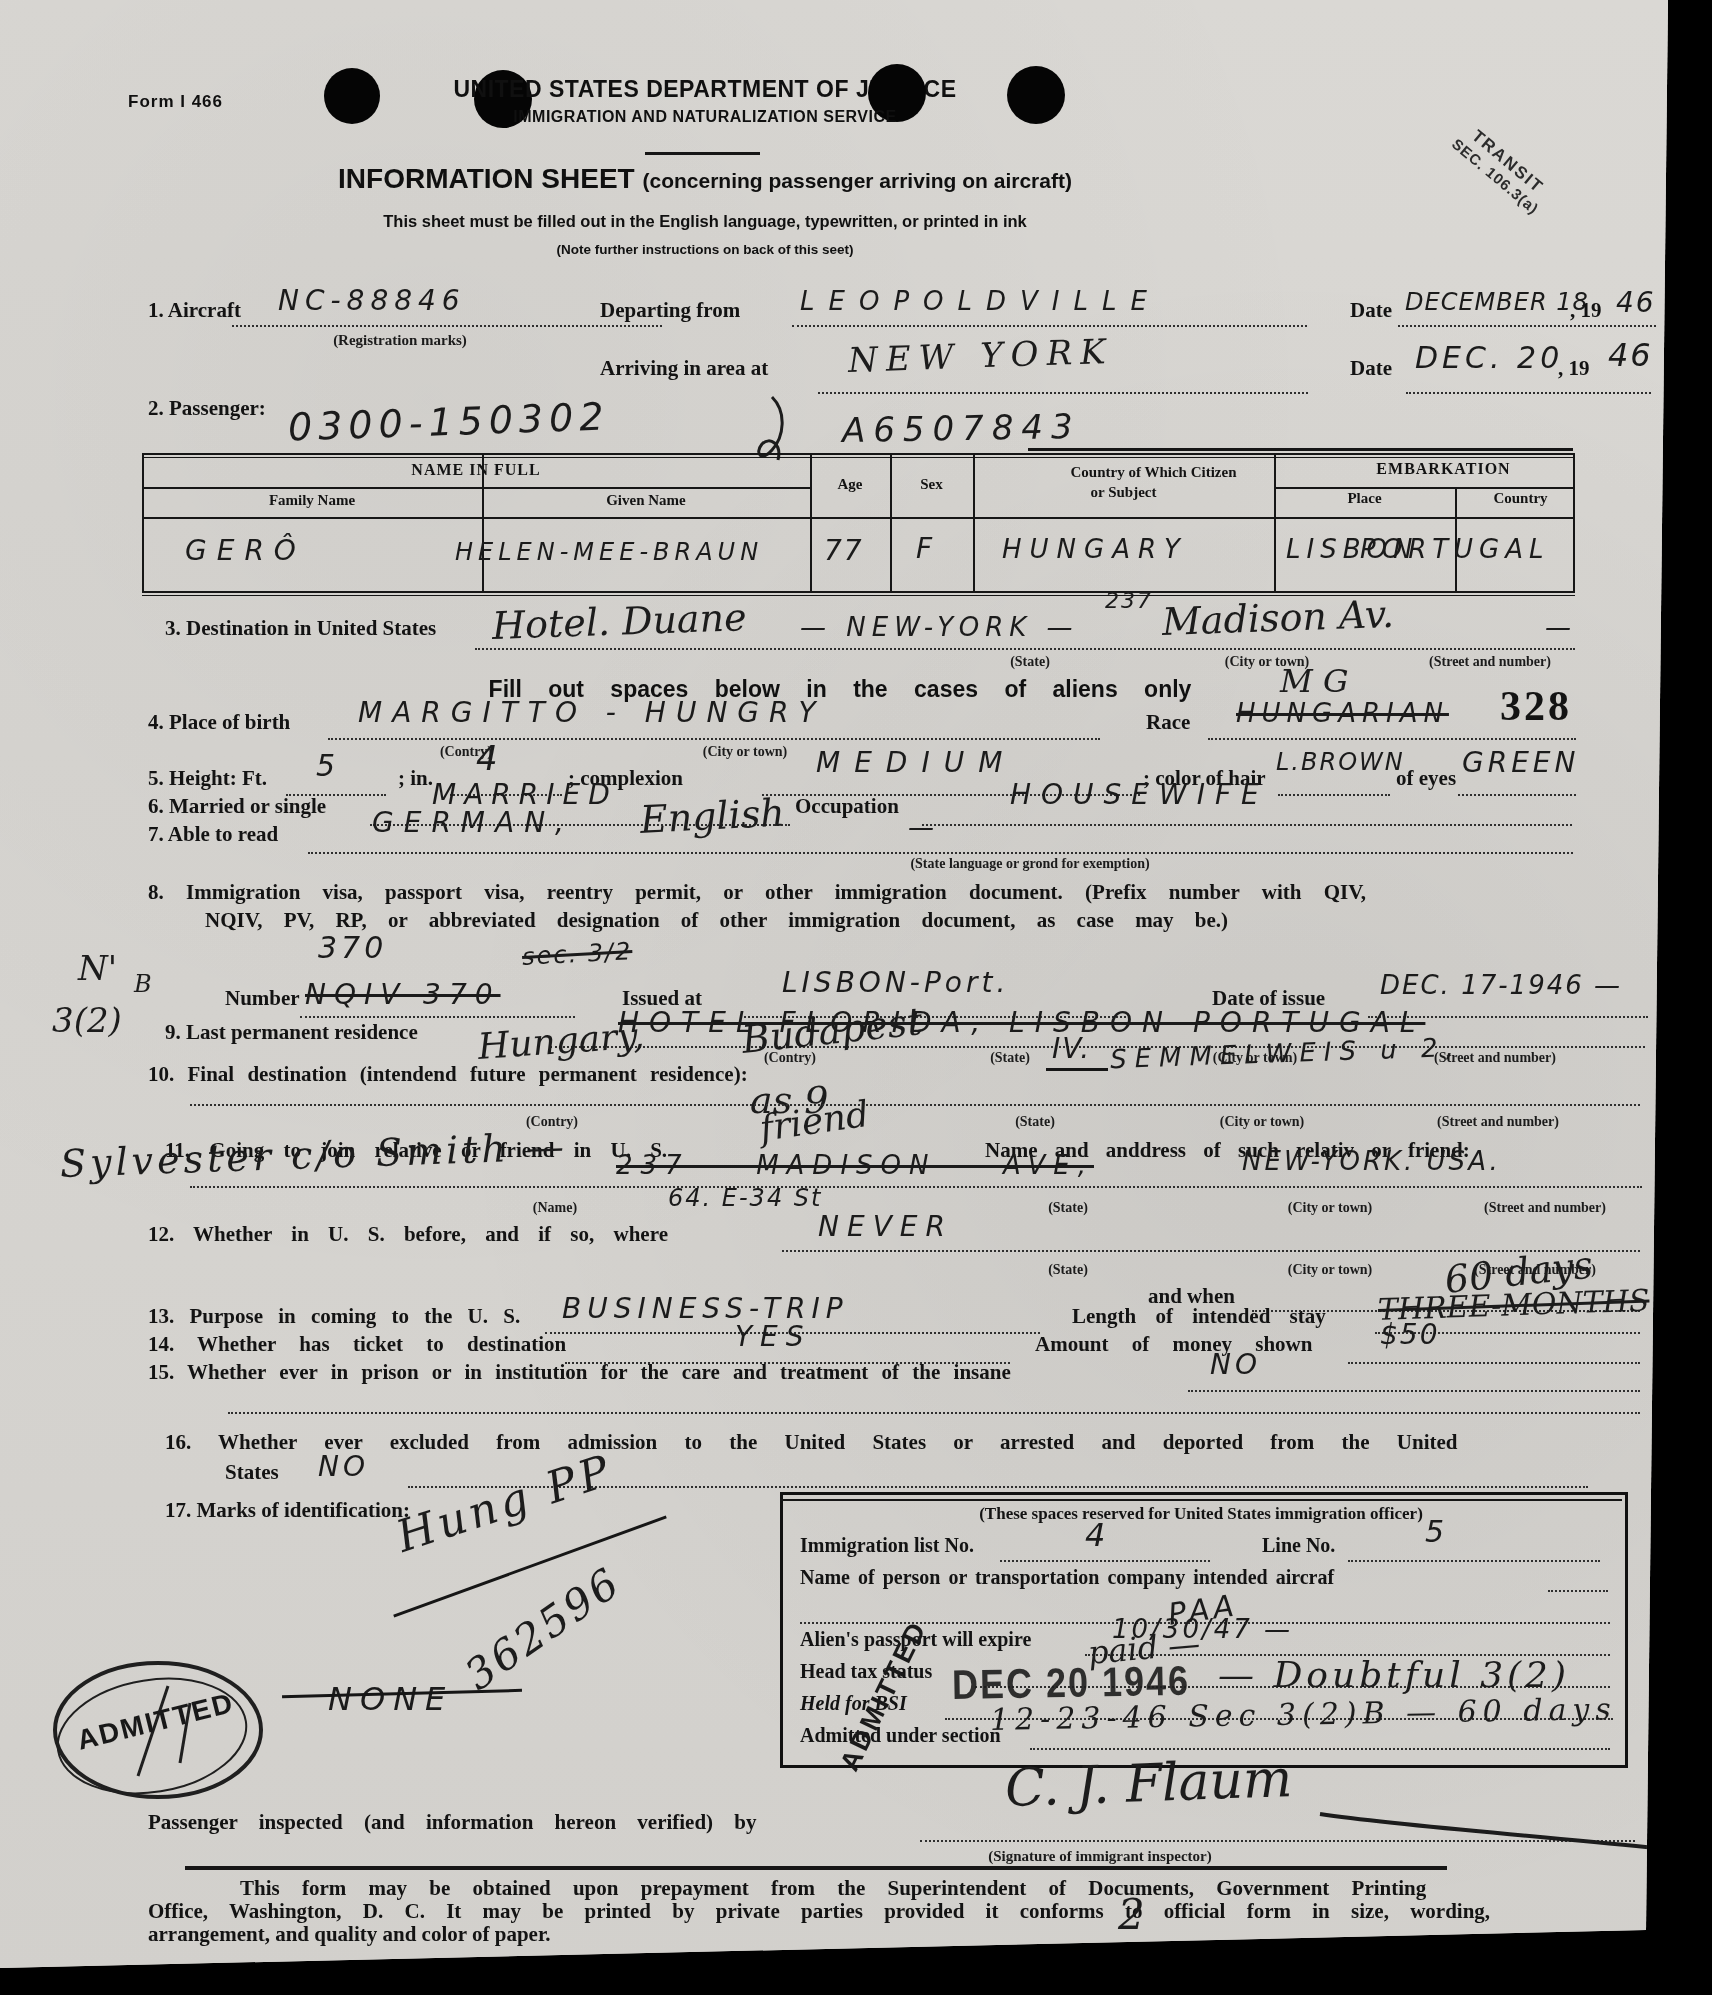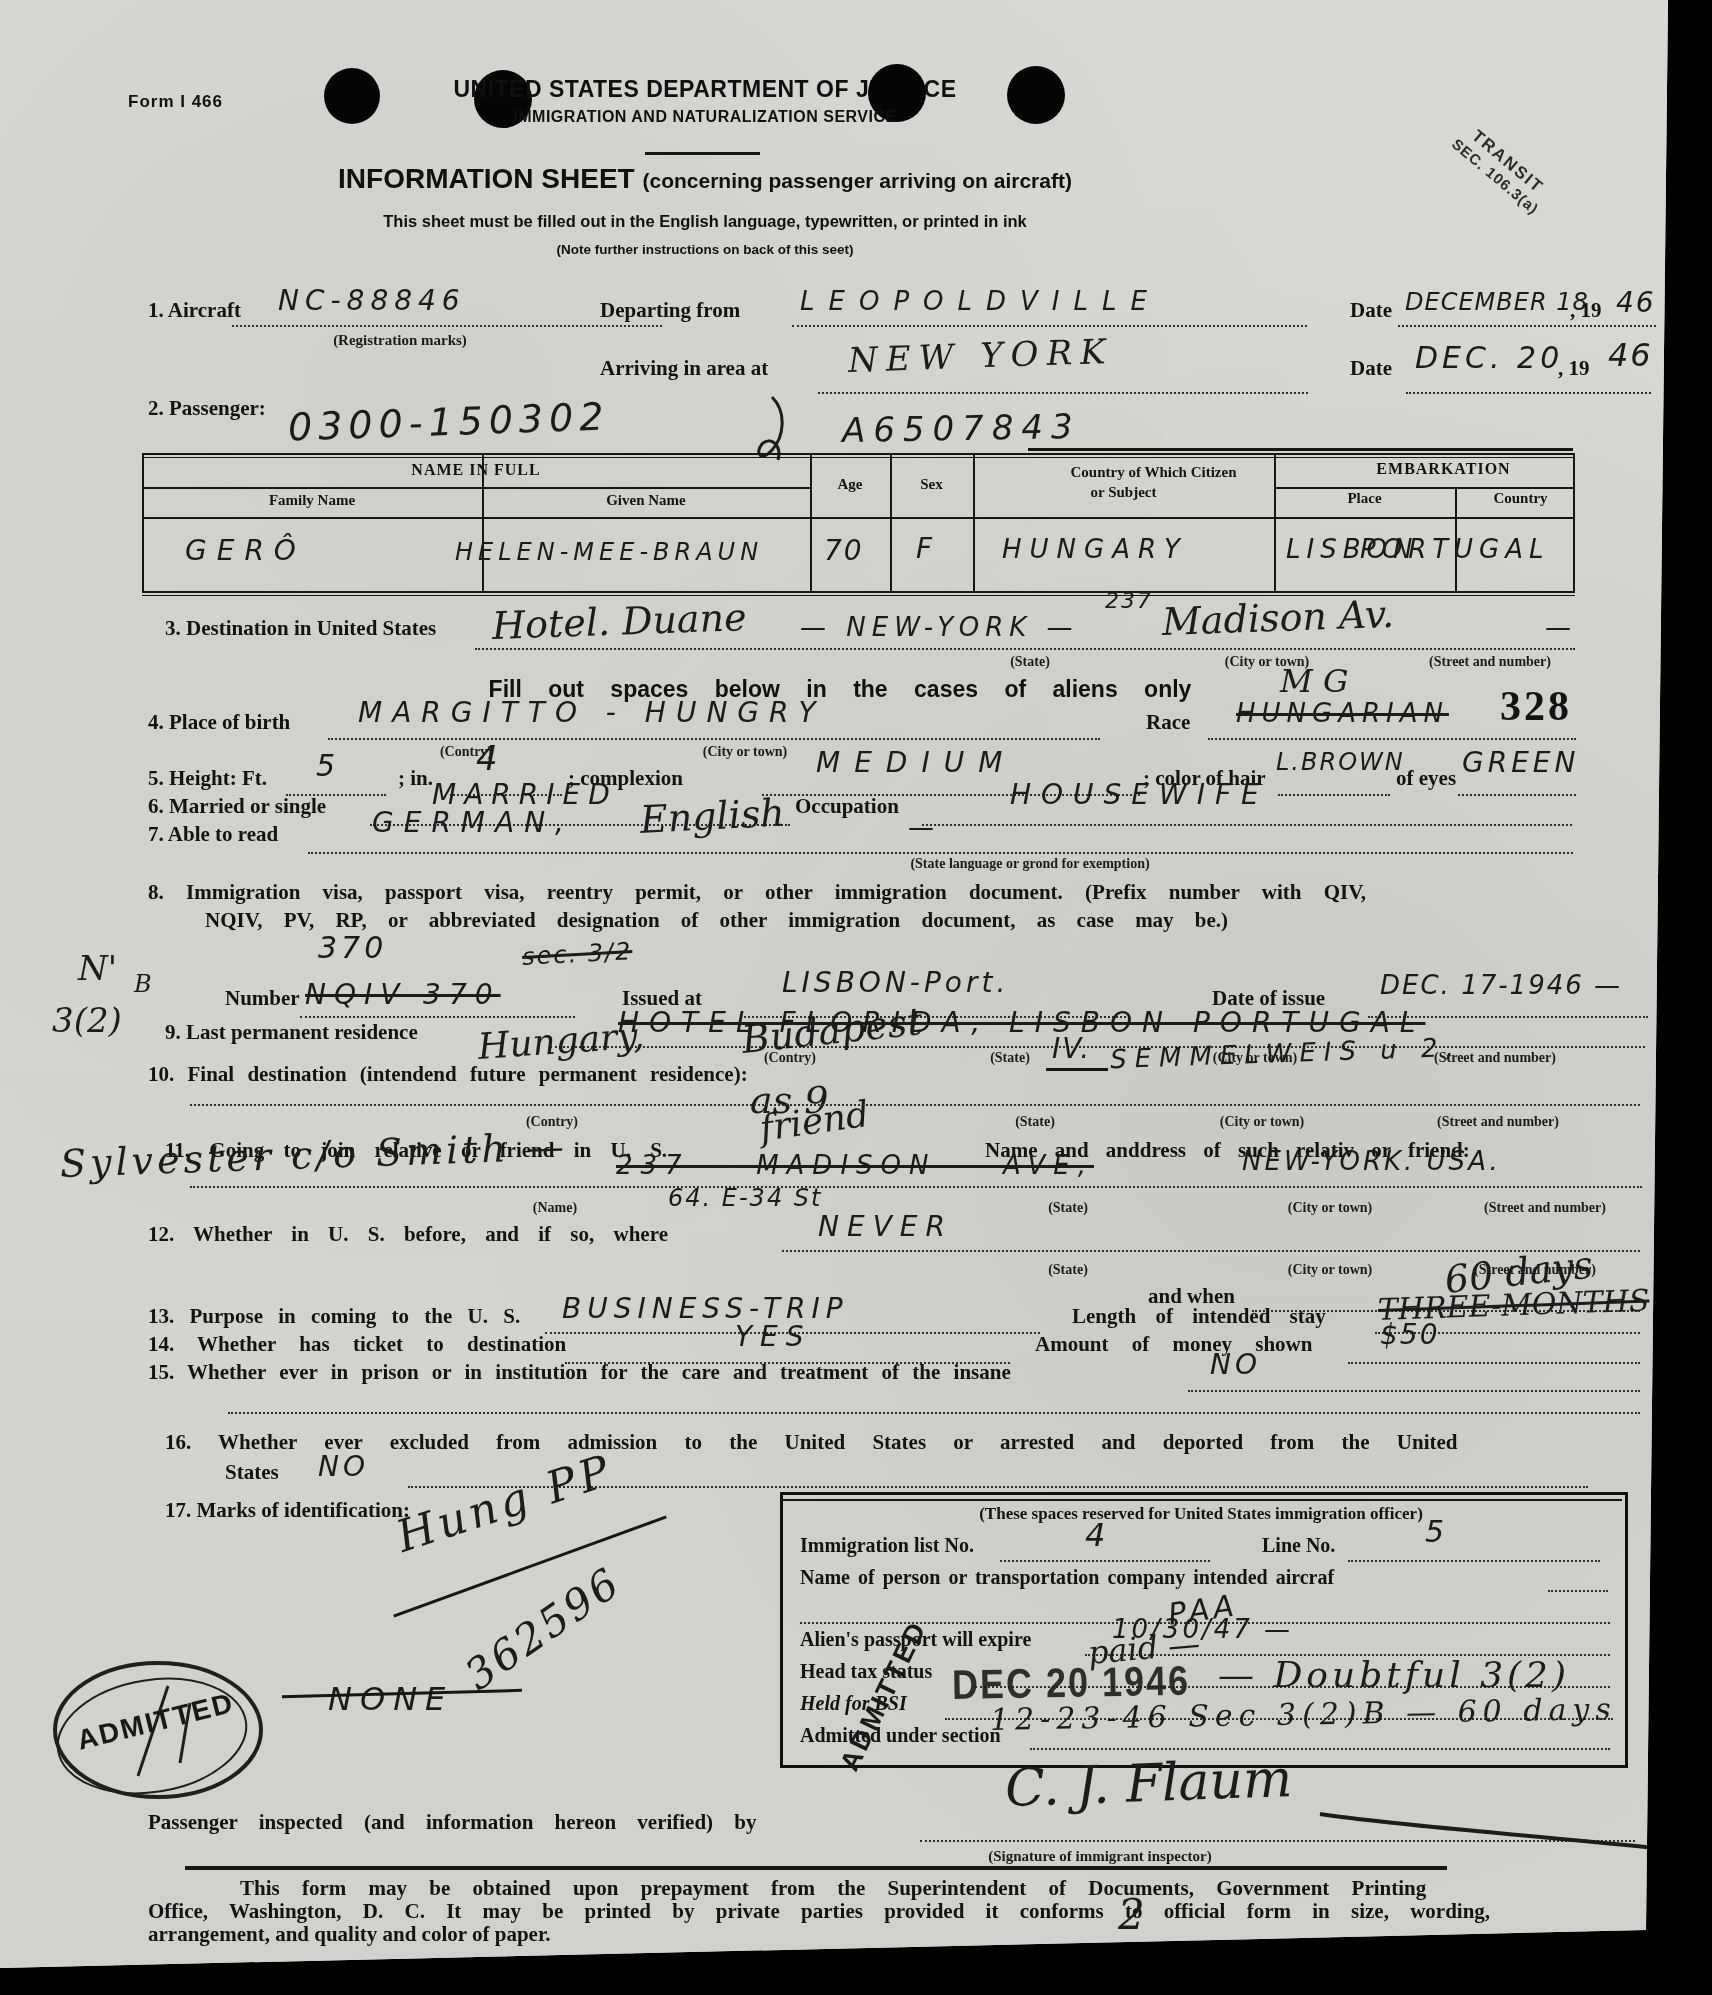--- a/index.html
+++ b/index.html
@@ -94,21 +94,21 @@
   <span class="t ctr" style="left:142px;top:492px;width:340px;font-size:15px;">Family Name</span>
   <span class="t ctr" style="left:482px;top:492px;width:328px;font-size:15px;">Given Name</span>
   <span class="t ctr" style="left:810px;top:476px;width:80px;font-size:15px;">Age</span>
   <span class="t ctr" style="left:890px;top:476px;width:83px;font-size:15px;">Sex</span>
   <span class="t ctr" style="left:973px;top:464px;width:361px;font-size:15px;">Country of Which Citizen</span>
   <span class="t ctr" style="left:973px;top:484px;width:301px;font-size:15px;">or Subject</span>
   <span class="t ctr" style="left:1274px;top:490px;width:181px;font-size:15px;">Place</span>
   <span class="t ctr" style="left:1455px;top:490px;width:131px;font-size:15px;">Country</span>
   <span class="hw" style="left:185px;top:534px;font-size:28px;letter-spacing:10px;">GERÔ</span>
   <span class="hw" style="left:455px;top:538px;font-size:24px;letter-spacing:5px;">HELEN-MEE-BRAUN</span>
-  <span class="hw" style="left:824px;top:534px;font-size:28px;">70</span>
+  <span class="hw" style="left:824px;top:534px;font-size:28px;">77</span>
   <span class="hw" style="left:916px;top:532px;font-size:28px;">F</span>
   <span class="hw" style="left:1002px;top:534px;font-size:26px;letter-spacing:8px;">HUNGARY</span>
   <span class="hw" style="left:1286px;top:534px;font-size:26px;letter-spacing:6px;">LISBON</span>
   <span class="hw" style="left:1360px;top:534px;font-size:26px;letter-spacing:6px;">PORTUGAL</span>
 
   <span class="t" style="left:165px;top:616px;">3. Destination in United States</span>
   <span class="dl" style="left:475px;top:648px;width:1100px;"></span>
   <span class="script" style="left:492px;top:604px;font-size:38px;transform:rotate(-2deg);">Hotel. Duane</span>
   <span class="hw" style="left:800px;top:612px;font-size:26px;letter-spacing:6px;">— NEW-YORK —</span>
   <span class="hw" style="left:1105px;top:588px;font-size:22px;">237</span>

